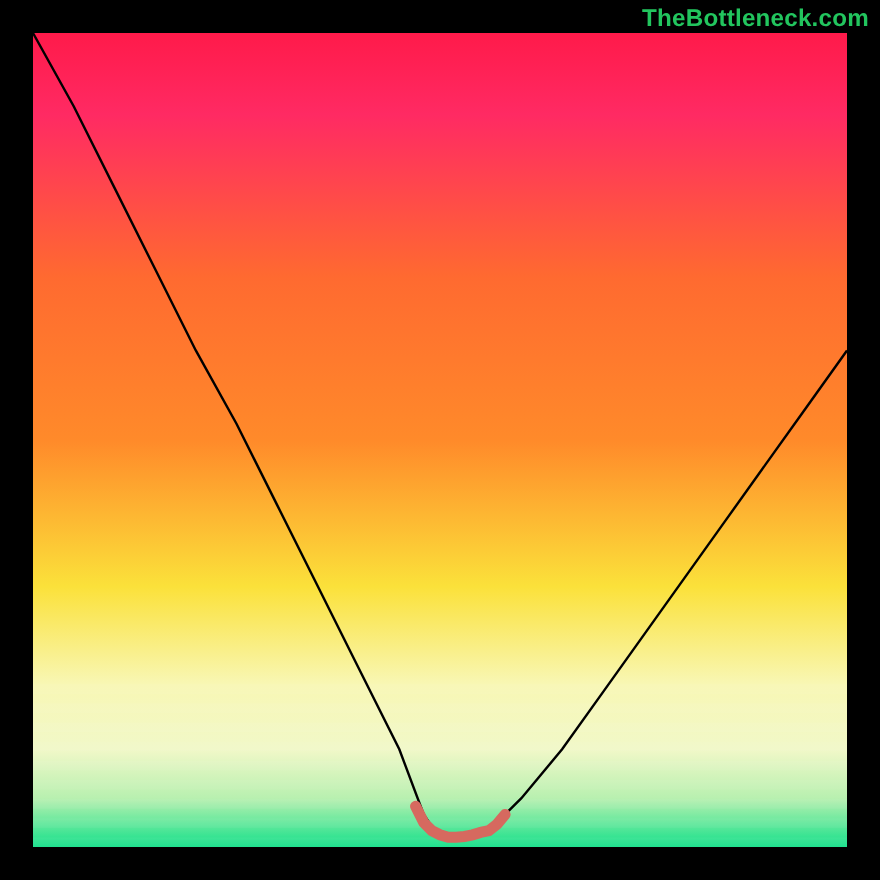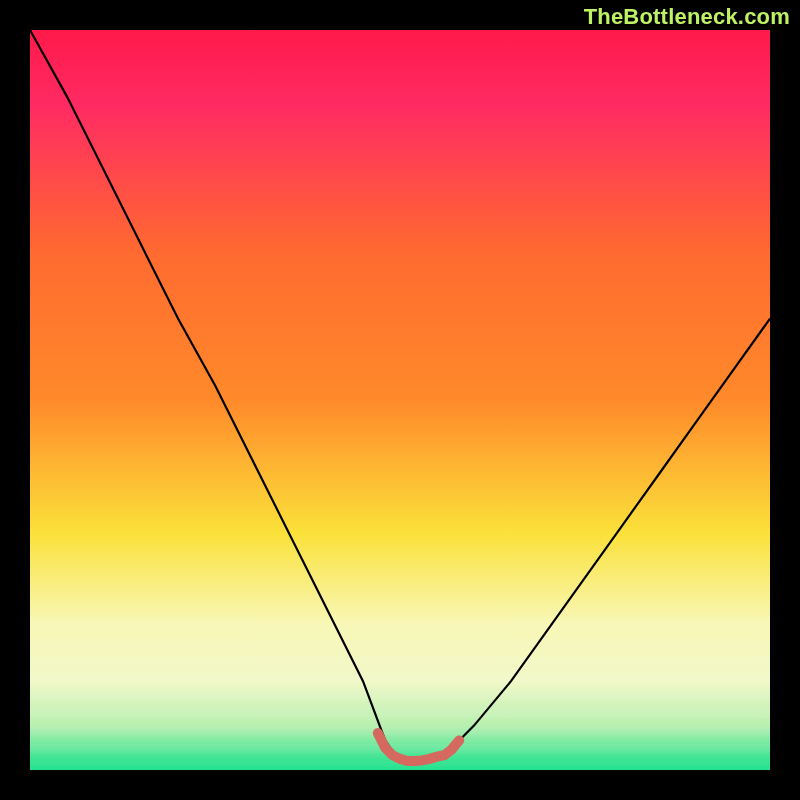--- a/index.html
+++ b/index.html
@@ -13,21 +13,21 @@
   }
   .frame {
     position: relative;
     width: 800px;
     height: 800px;
   }
   .watermark {
     position: absolute;
     top: 4px;
     right: 10px;
-    color: #bef264;
+    color: #22c55e;
     font-size: 22px;
     font-weight: bold;
     letter-spacing: 0.2px;
     z-index: 20;
   }
   svg {
     position: absolute;
     top: 0;
     left: 0;
   }

